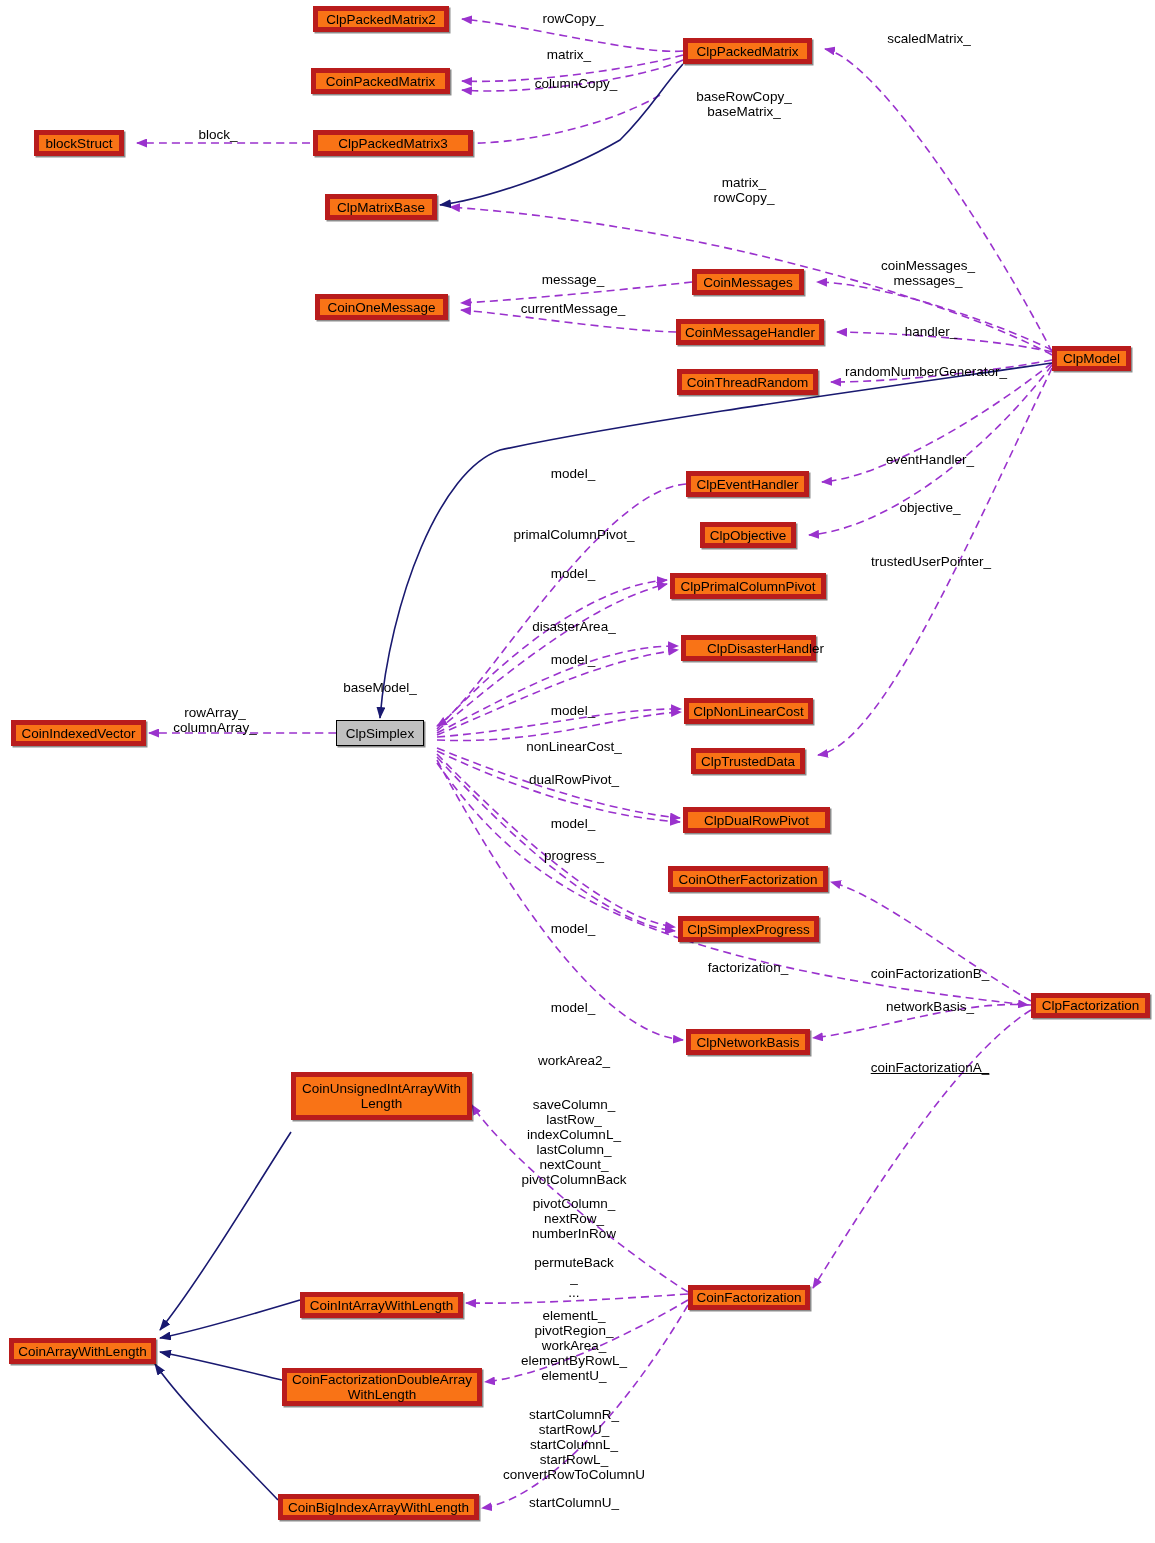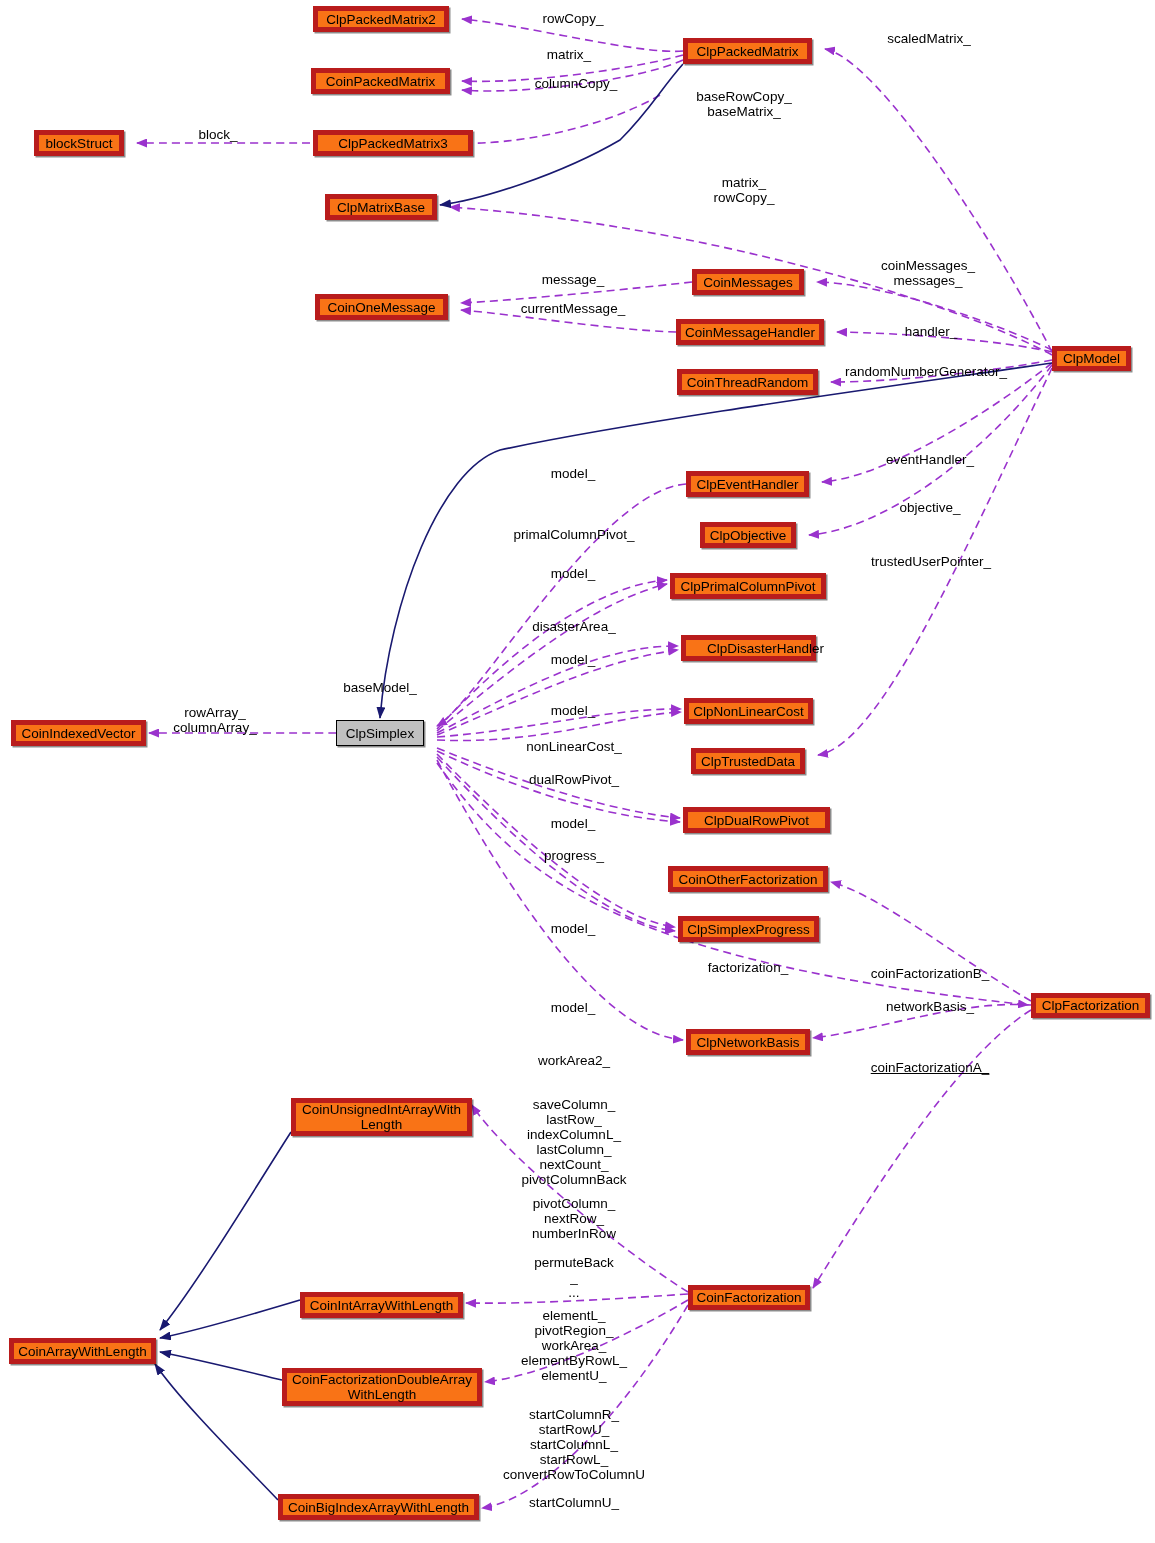--- a/index.html
+++ b/index.html
@@ -128,21 +128,21 @@
       <div class="node" style="left: 681px; top: 635px; width: 135px; height: 26px; padding-left: 34px;">ClpDisasterHandler</div>
       <div class="node" style="left: 684px; top: 698px; width: 129px; height: 26px;">ClpNonLinearCost</div>
       <div class="node" style="left: 11px; top: 720px; width: 135px; height: 26px;">CoinIndexedVector</div>
       <div class="node current" style="left: 336px; top: 720px; width: 88px; height: 26px;">ClpSimplex</div>
       <div class="node" style="left: 691px; top: 748px; width: 114px; height: 26px;">ClpTrustedData</div>
       <div class="node" style="left: 683px; top: 807px; width: 147px; height: 26px;">ClpDualRowPivot</div>
       <div class="node" style="left: 668px; top: 866px; width: 160px; height: 26px;">CoinOtherFactorization</div>
       <div class="node" style="left: 678px; top: 916px; width: 141px; height: 26px;">ClpSimplexProgress</div>
       <div class="node" style="left: 1031px; top: 993px; width: 119px; height: 25px;">ClpFactorization</div>
       <div class="node" style="left: 686px; top: 1029px; width: 124px; height: 26px;">ClpNetworkBasis</div>
-      <div class="node" style="left: 291px; top: 1098px; width: 181px; height: 38px;">CoinUnsignedIntArrayWith
+      <div class="node" style="left: 291px; top: 1072px; width: 181px; height: 48px;">CoinUnsignedIntArrayWith
 Length</div>
       <div class="node" style="left: 300px; top: 1292px; width: 163px; height: 26px;">CoinIntArrayWithLength</div>
       <div class="node" style="left: 688px; top: 1285px; width: 122px; height: 25px;">CoinFactorization</div>
       <div class="node" style="left: 9px; top: 1338px; width: 147px; height: 26px;">CoinArrayWithLength</div>
       <div class="node" style="left: 282px; top: 1368px; width: 200px; height: 38px;">CoinFactorizationDoubleArray
 WithLength</div>
       <div class="node" style="left: 278px; top: 1494px; width: 201px; height: 26px;">CoinBigIndexArrayWithLength</div>
     </div>
   <div id="labels">
       <div class="edge-label" style="left: 573px; top: 11px;">rowCopy_</div>

